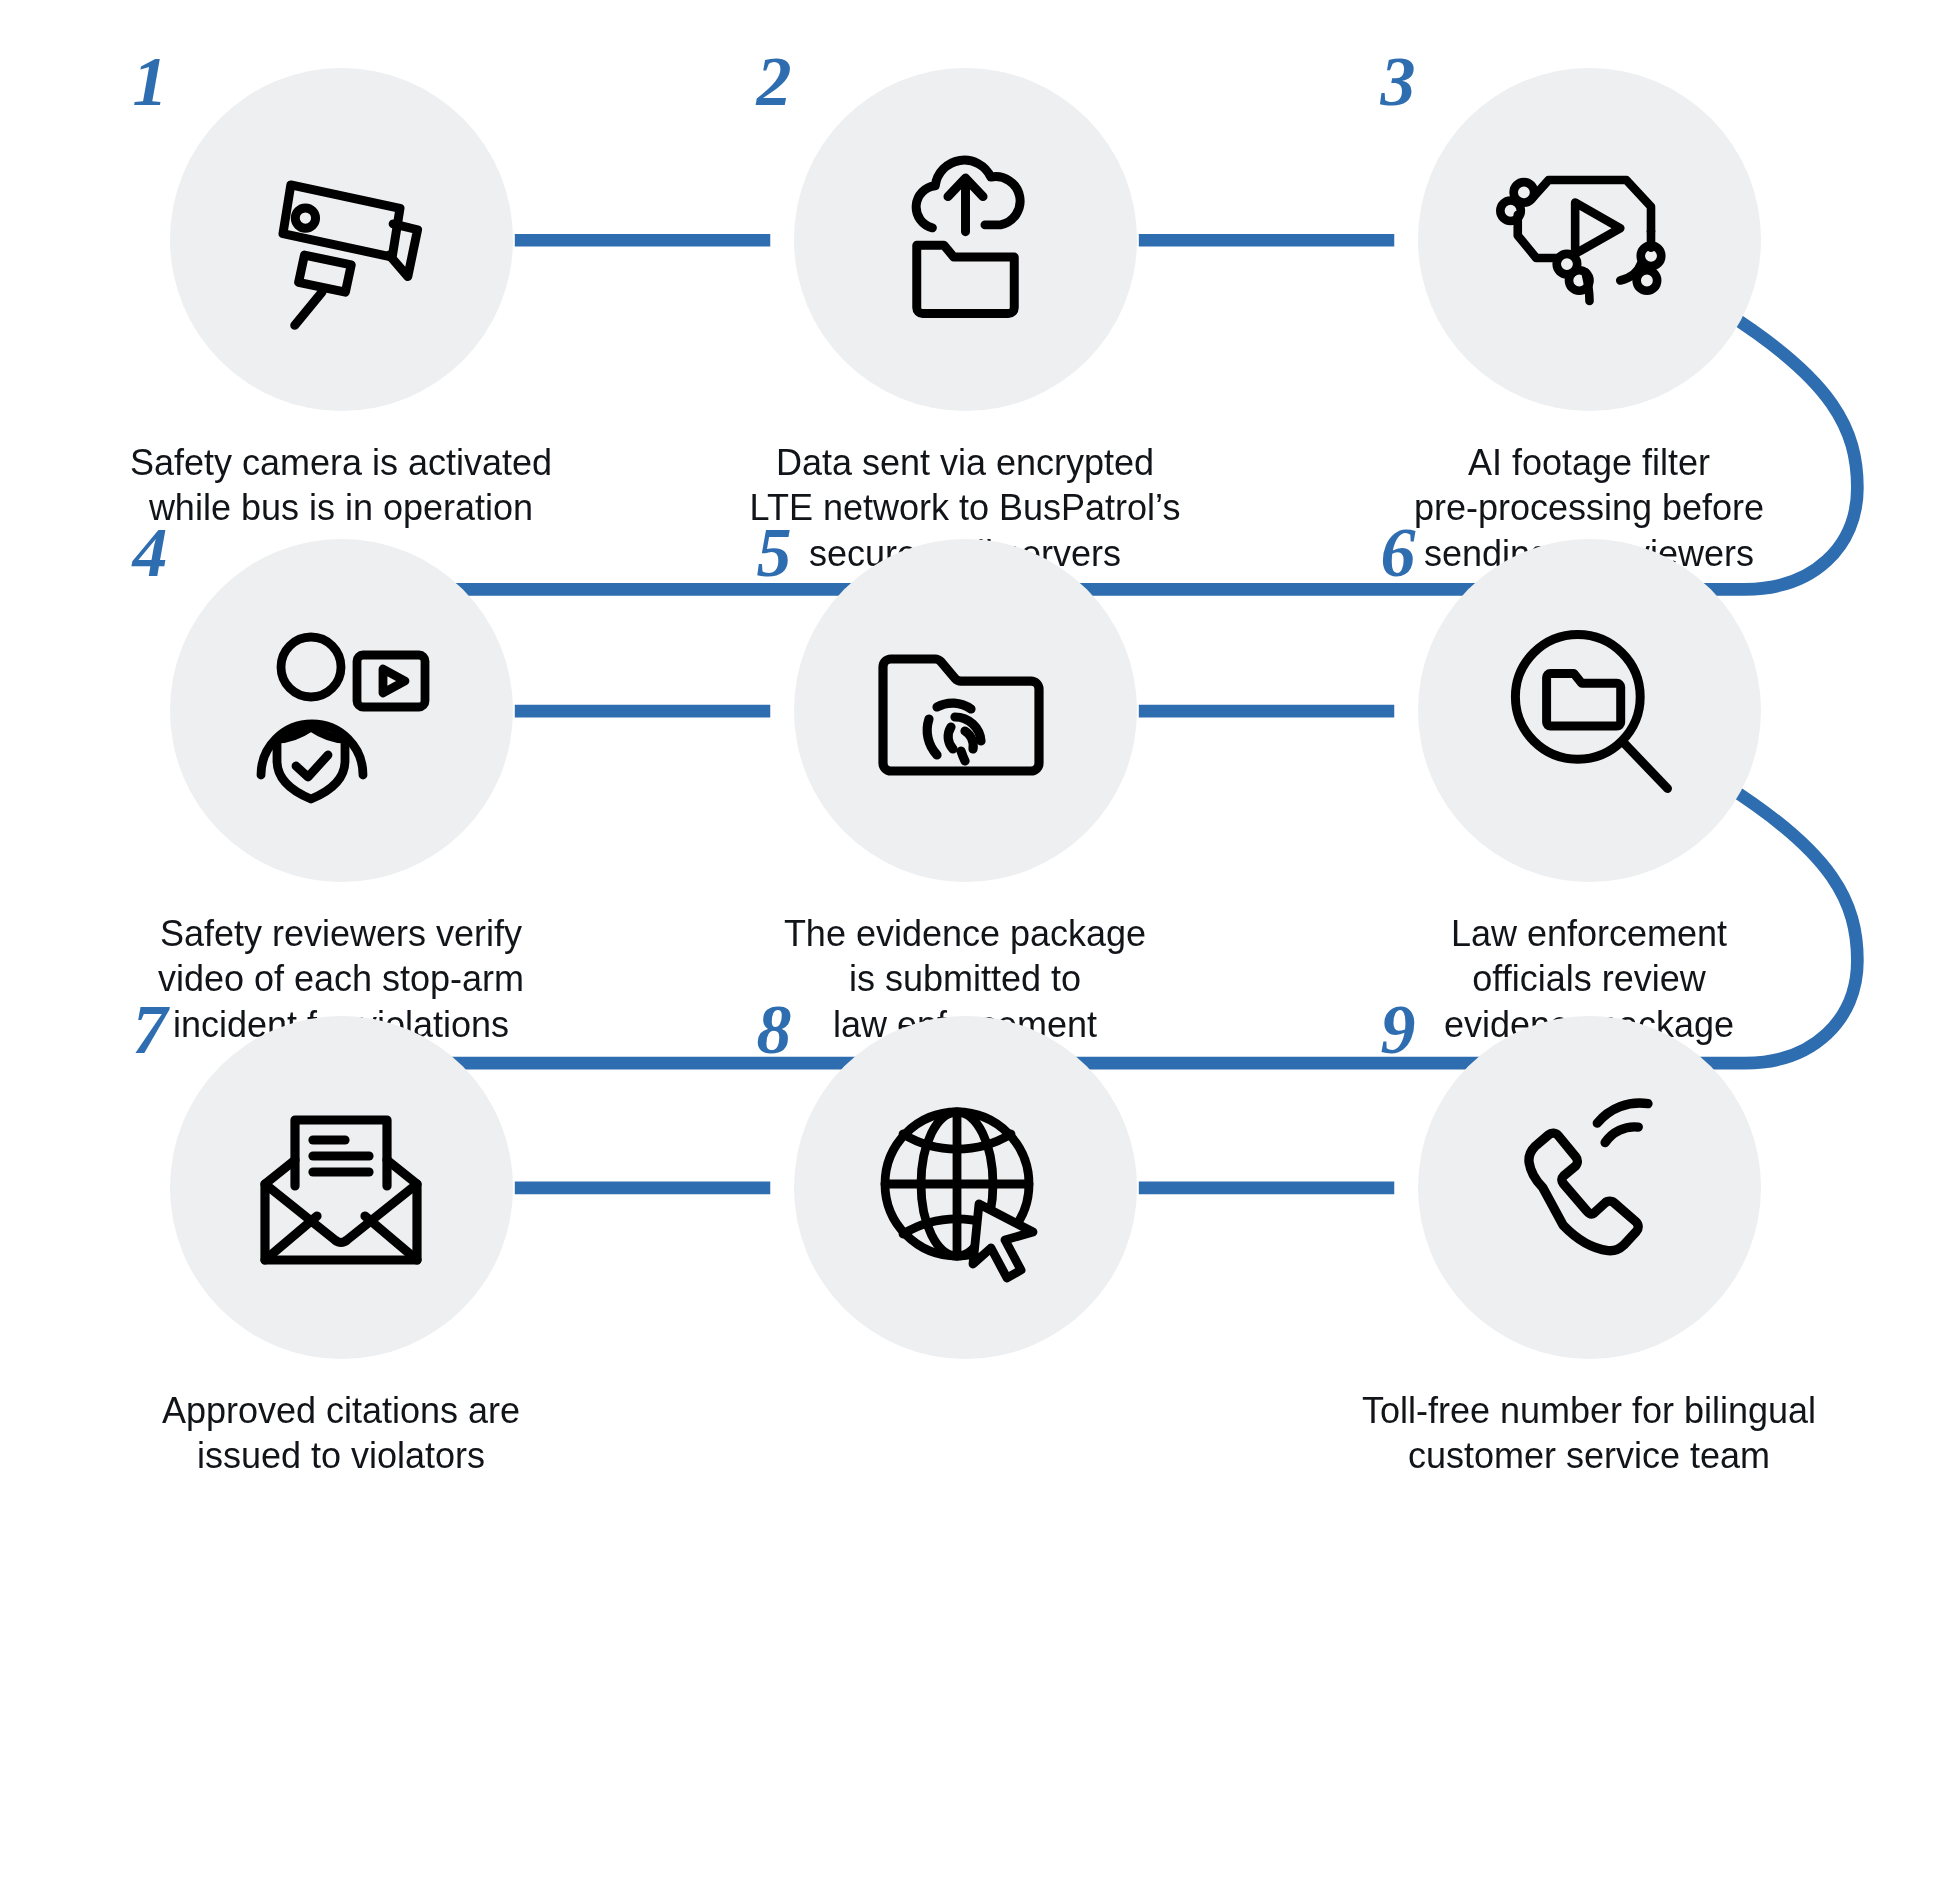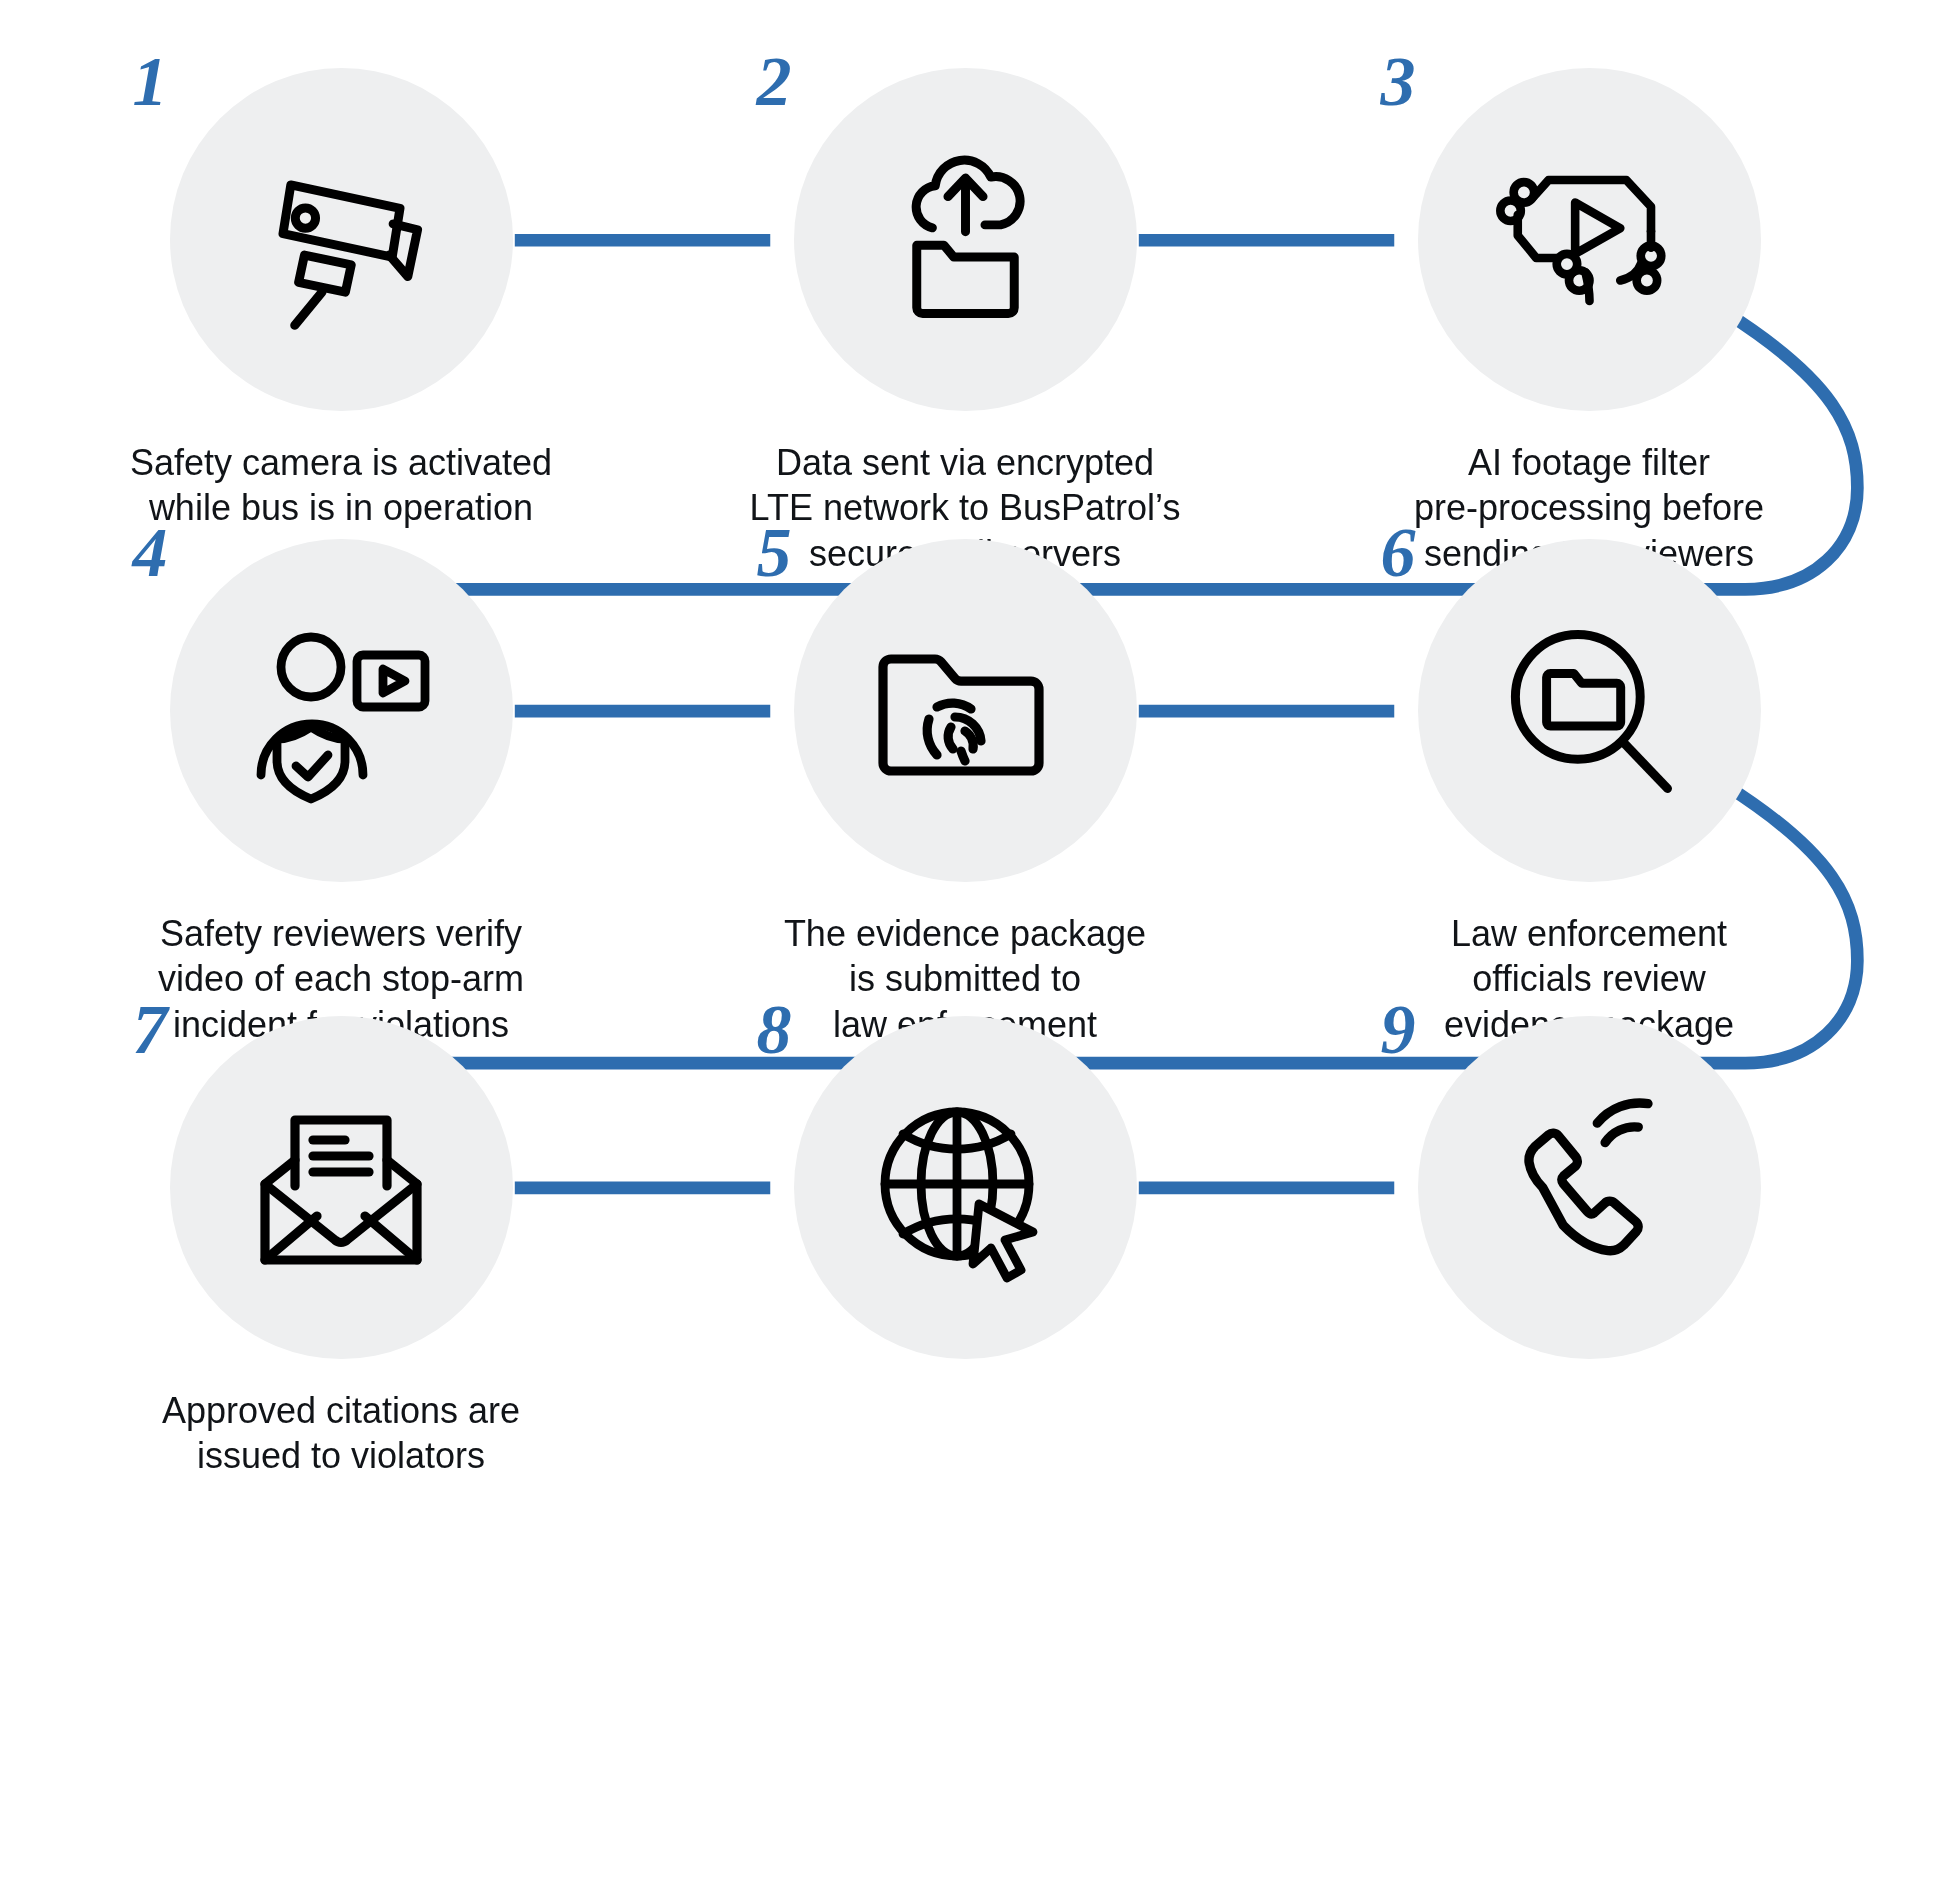--- a/index.html
+++ b/index.html
@@ -296,17 +296,19 @@
       <div class="disc-wrap">
         <div class="num">9</div>
         <div class="disc">
           <svg width="195" height="195" viewBox="0 0 100 100" fill="none" stroke="#000" stroke-width="4.8" stroke-linecap="round" stroke-linejoin="round">
             <path d="M26 50 q-6 -6 -7 -13 a10 10 0 0 1 3 -8 l7 -6 a3.5 3.5 0 0 1 5 0.4 l9 11 a3.5 3.5 0 0 1 -0.4 4.8 l-6 5 q-1.5 1.5 0 3.8 l12 14 q2 2.3 3.8 1 l5.5 -5 a3.5 3.5 0 0 1 4.9 0 l11 9.6 a3.5 3.5 0 0 1 0.2 5 l-6.5 7 a10 10 0 0 1 -8 2.8 q-12 -1.5 -23 -13 z"></path>
             <path d="M58 27 a18 18 0 0 1 17 -8"></path>
             <path d="M54 17 a28 28 0 0 1 26 -10"></path>
           </svg>
         </div>
       </div>
+      <div class="caption">Toll-free number for bilingual
+customer service team</div>
     </div>
   </div>
 
 </div>
 
 
 </body></html>

